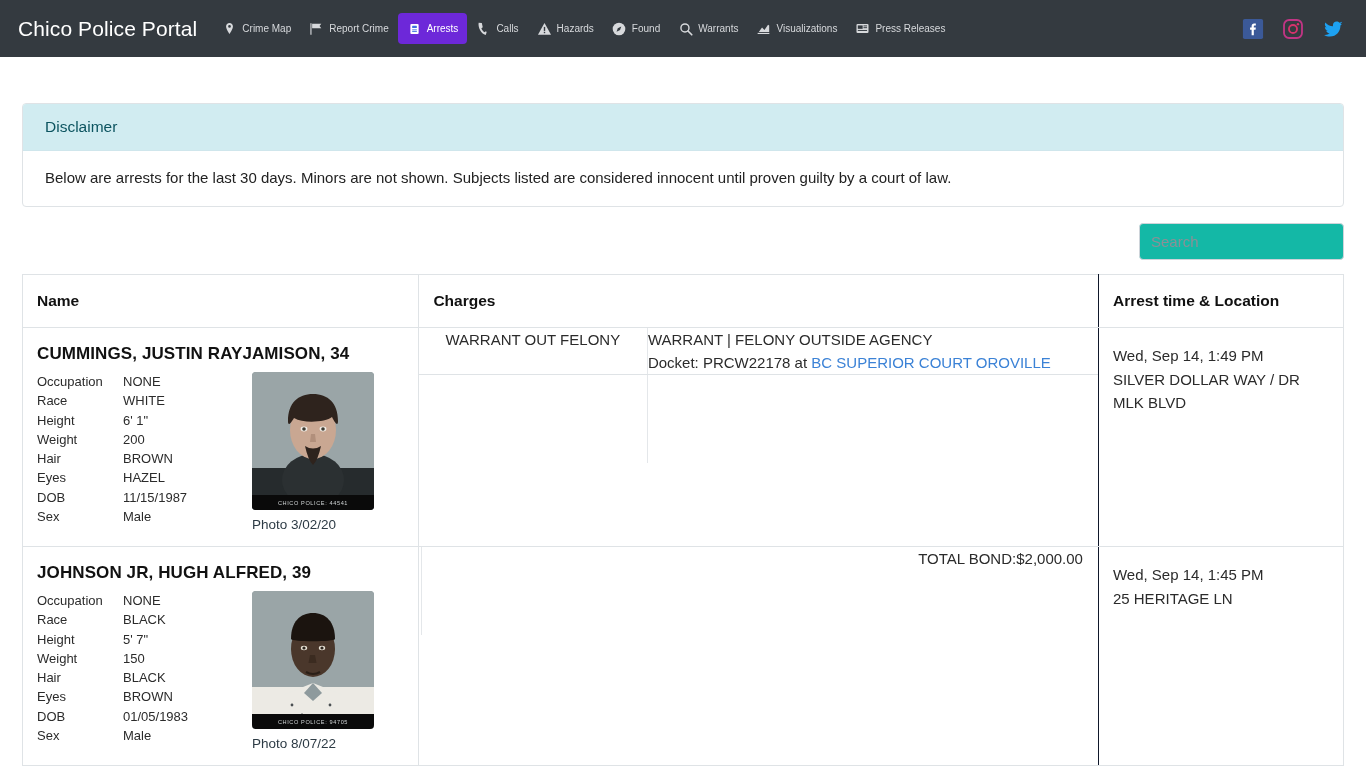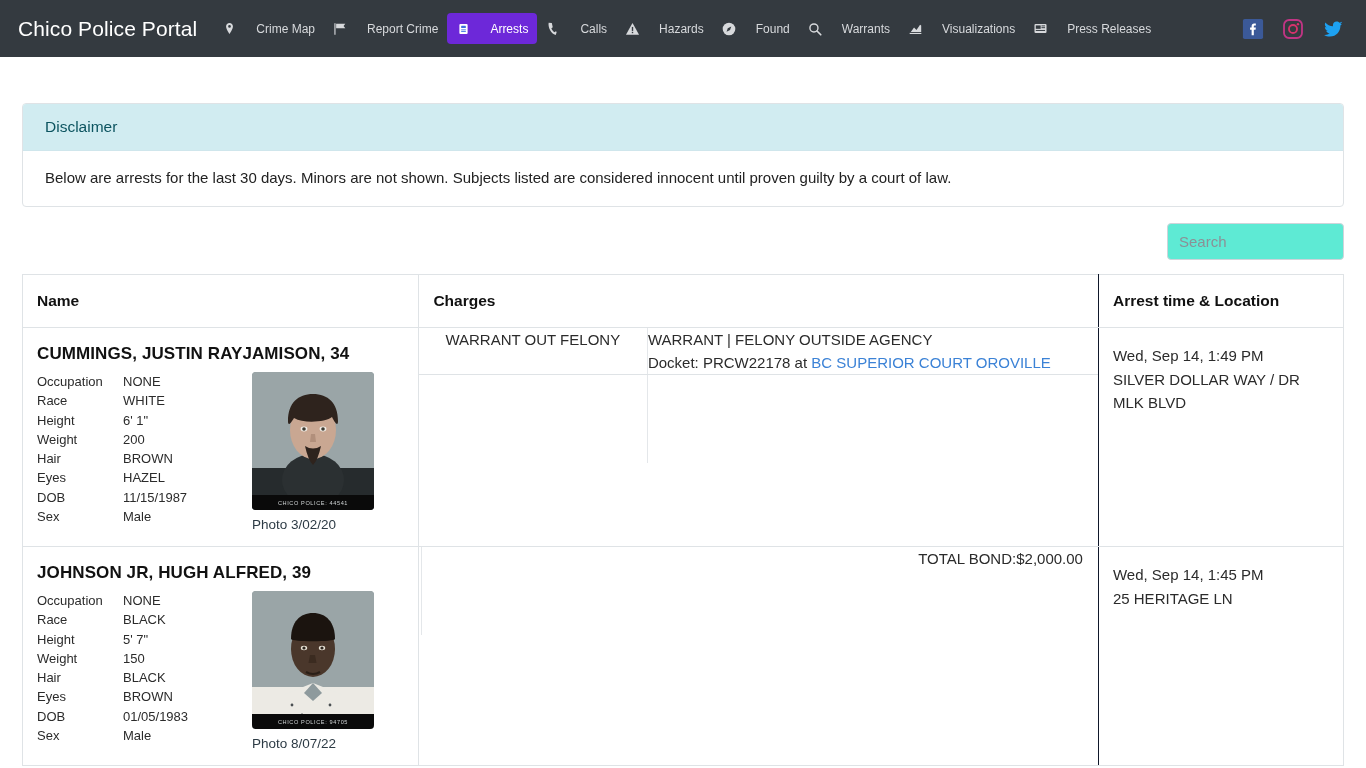--- a/index.html
+++ b/index.html
@@ -29,23 +29,23 @@
     white-space: nowrap;
   }
   .nav-items {
     display: flex;
     align-items: center;
     height: 100%;
   }
   .nav-link {
     display: flex;
     align-items: center;
-    gap: 19px;
+    gap: 5px;
     color: #d7d9dc;
-    font-size: 12px;
+    font-size: 10px;
     padding: 8px 9px;
     border-radius: 4px;
     white-space: nowrap;
     cursor: pointer;
     line-height: 1;
   }
   .nav-link.active {
     background: #6d28d9;
     color: #ffffff;
   }
@@ -96,30 +96,30 @@
     font-size: 15px;
     color: #222;
   }
 
   .search-wrap {
     display: flex;
     justify-content: flex-end;
     padding: 16px 0 14px 0;
   }
   .search-input {
-    width: 177px;
+    width: 205px;
     height: 37px;
     border: 1px solid #ced4da;
     border-radius: 4px;
     padding: 0 11px;
     font-size: 15px;
     font-family: "Liberation Sans", sans-serif;
     color: #495057;
     outline: none;
-    background: #5eead4;
+    background: #14b8a6;
   }
   .search-input::placeholder { color: #8b9096; }
 
   
   table.arrest-table {
     width: 100%;
     border-collapse: collapse;
     table-layout: fixed;
     border: 1px solid #dfe3e6;
   }

